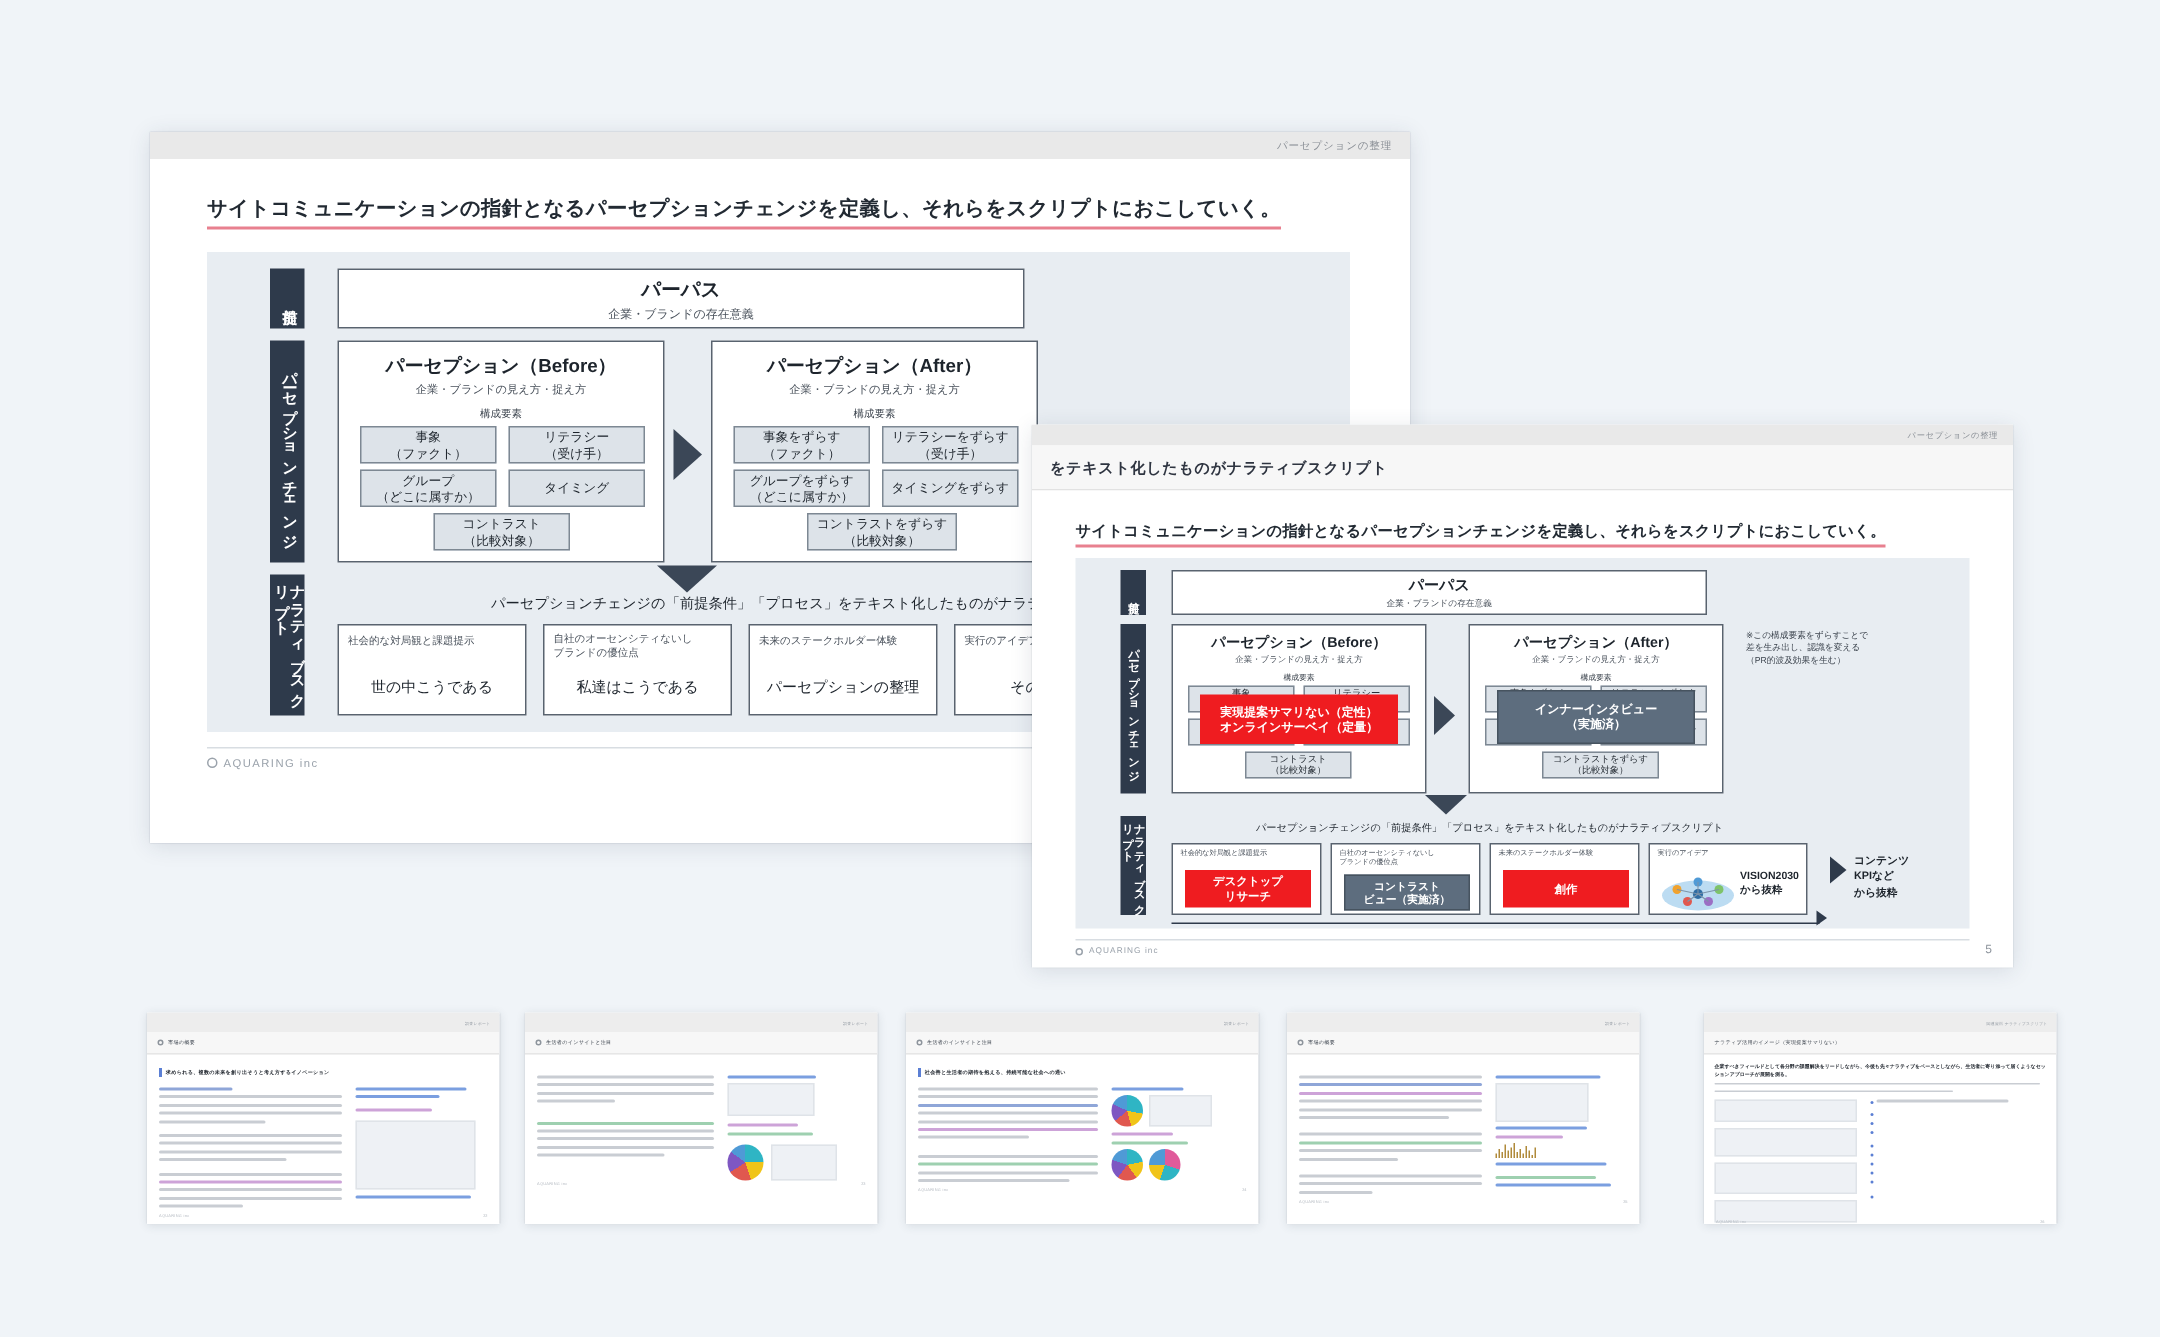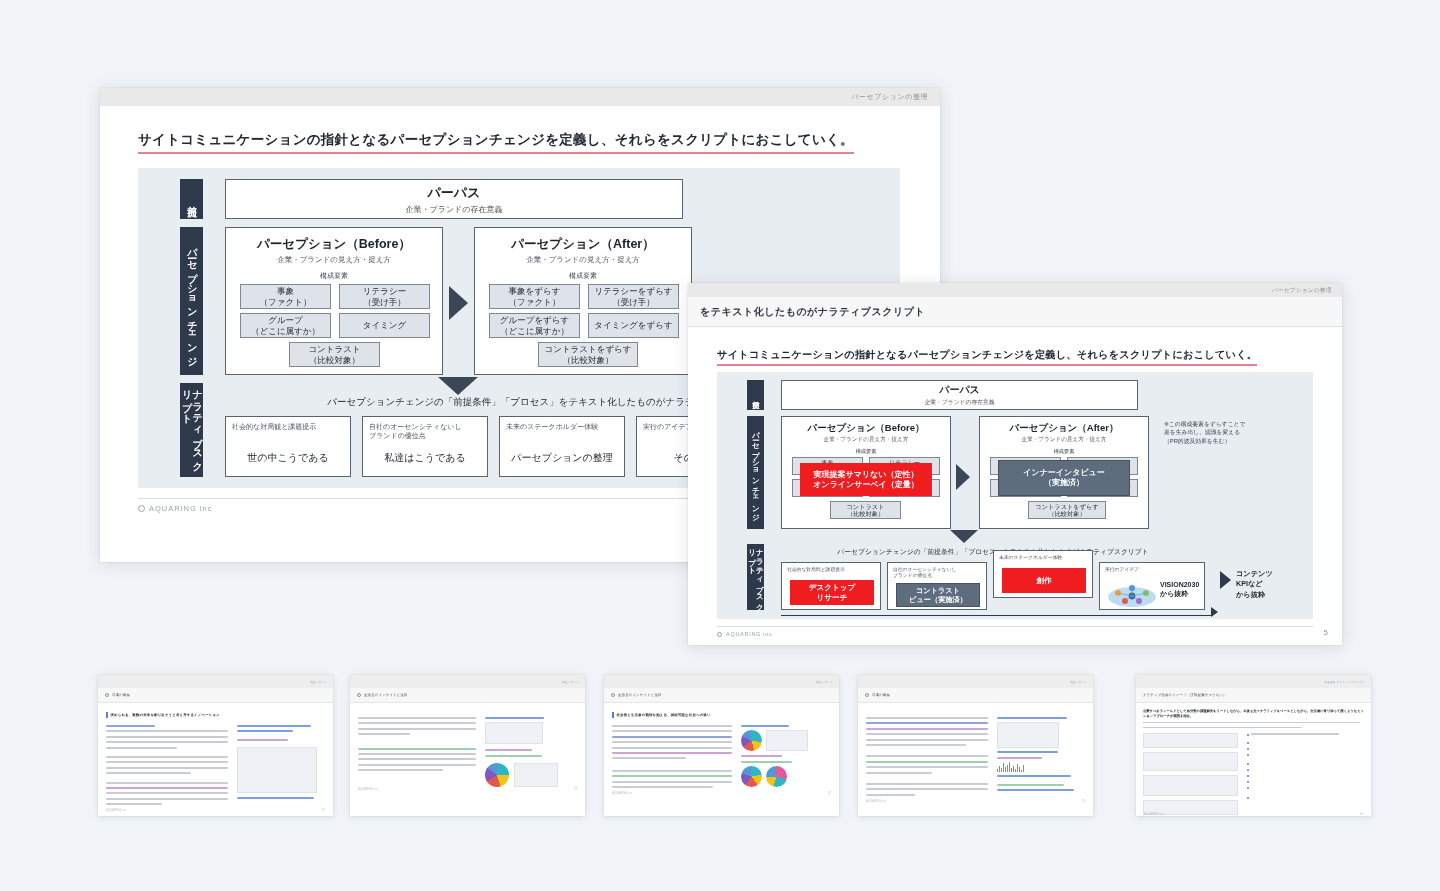--- a/index.html
+++ b/index.html
@@ -371,21 +371,21 @@
           <div class="cap" style="left:5px; top:4px; font-size:4.8px; white-space:pre-line; line-height:1.35;">社会的な対局観と課題提示</div>
           <div class="redbox" style="left:8px; top:17px; width:84px; height:25px; font-size:7.6px; white-space:pre-line;font-family:Liberation Serif, serif;">デスクトップ
 リサーチ</div>
         </div>
         <div class="scriptcell" style="position:absolute; left:170px; top:190px; width:100px; height:48px;">
           <div class="cap" style="left:5px; top:4px; font-size:4.8px; white-space:pre-line; line-height:1.35;">自社のオーセンシティないし
 ブランドの優位点</div>
           <div class="steelbox" style="left:8px; top:20px; width:84px; height:24px; font-size:7.2px; white-space:pre-line;">コントラスト
 ビュー（実施済）</div>
         </div>
-        <div class="scriptcell" style="position:absolute; left:276px; top:178px; width:100px; height:48px;padding-left:20px;">
+        <div class="scriptcell" style="position:absolute; left:276px; top:190px; width:100px; height:48px;padding-left:20px;">
           <div class="cap" style="left:5px; top:4px; font-size:4.8px; white-space:pre-line; line-height:1.35;">未来のステークホルダー体験</div>
           <div class="redbox" style="left:8px; top:17px; width:84px; height:25px; font-size:7.6px; white-space:pre-line;">創作</div>
         </div>
         <div class="scriptcell" style="position:absolute; left:382px; top:190px; width:106px; height:48px;">
           <div class="cap" style="left:5px; top:4px; font-size:4.8px; white-space:pre-line; line-height:1.35;">実行のアイデア</div>
 
           <svg style="position:absolute; left:6px; top:14px;" width="52" height="32" viewBox="0 0 52 32">
             <ellipse cx="26" cy="20" rx="24" ry="10" fill="#bcdcf2"></ellipse>
             <circle cx="12" cy="16" r="3" fill="#f0a22e"></circle>
               <circle cx="26" cy="11" r="3" fill="#4f9ad6"></circle>

